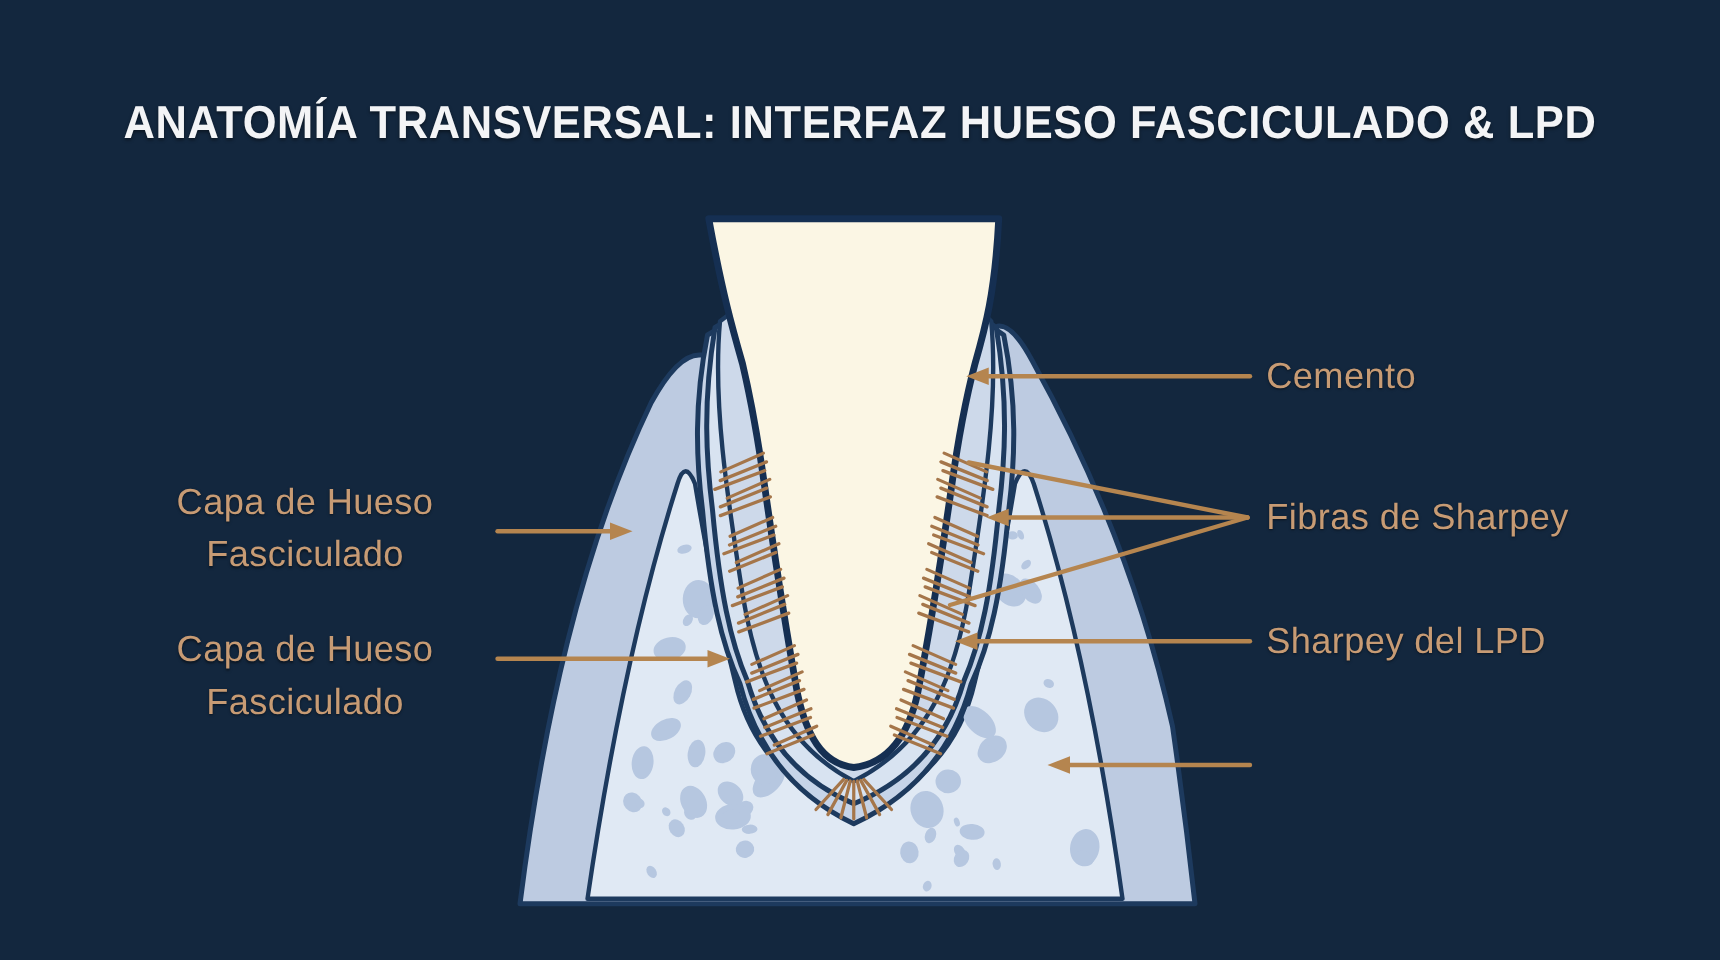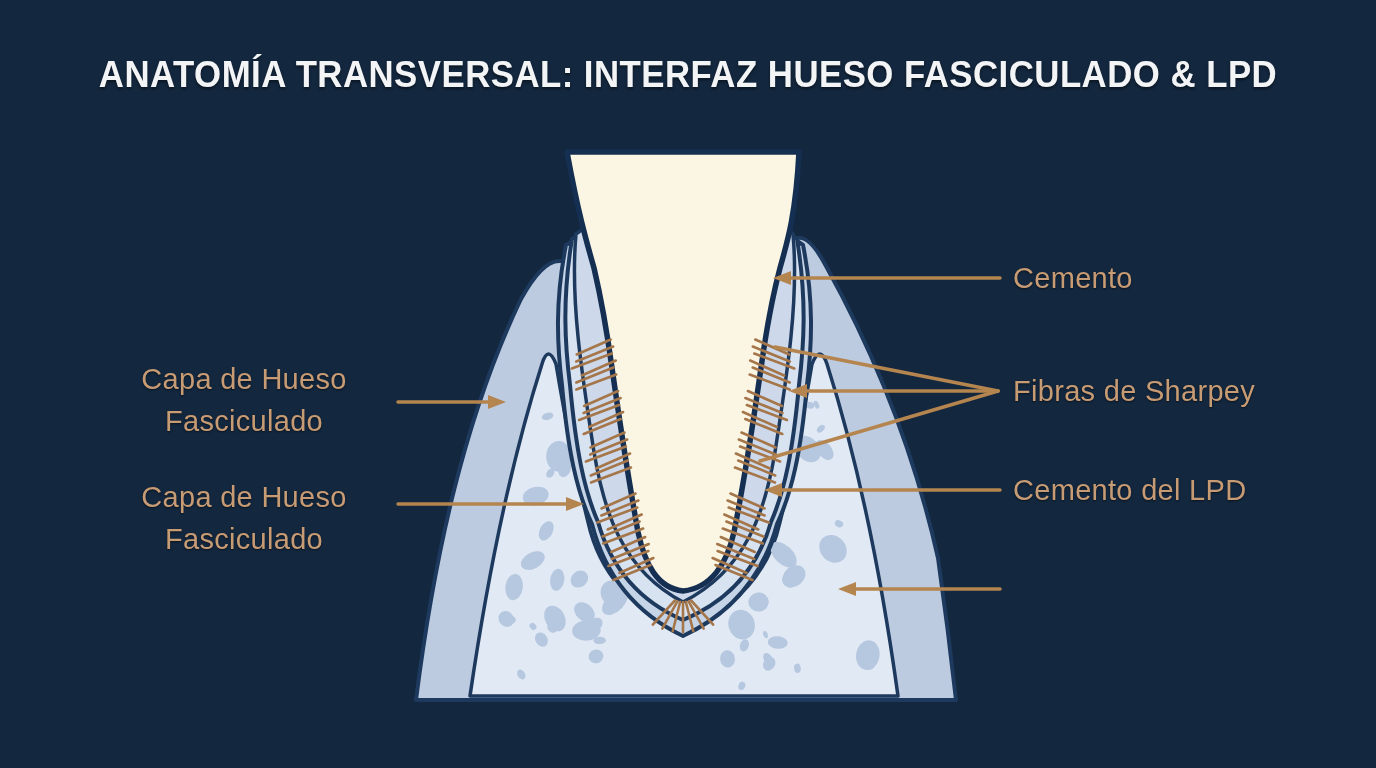--- a/index.html
+++ b/index.html
@@ -7,21 +7,21 @@
     --c-arrow:#b5854f; --c-fiber:#a5764a; --c-outline:#1d3a5e; --c-outline-strong:#152f52;
     --c-bone-outer:#bdcbe1; --c-trabecular:#e0e9f4; --c-trabecular-spots:#b6c7e0;
     --c-bundle-layer:#c6d4e8; --c-pdl-layer:#d8e3f1; --c-inner-layer:#cdd9ea; --c-root:#fbf6e4;
   }
   html,body{margin:0;padding:0;}
   body{
     width:1376px;height:768px;overflow:hidden;position:relative;
     background:var(--c-background);
     font-family:"Liberation Sans","DejaVu Sans",sans-serif;
   }
-  .stage{position:absolute;inset:0;}
+  .stage{position:absolute;inset:0;margin-top:23px;}
   svg{position:absolute;left:0;top:0;}
   .title{
     position:absolute;left:0;right:0;top:54px;text-align:center;
     color:var(--c-title-text);font-size:37px;font-weight:700;letter-spacing:.5px;
     white-space:nowrap;transform:scaleX(.94);
     text-shadow:0 2px 3px rgba(0,0,0,.45);
   }
   .lbl{
     position:absolute;color:var(--c-label-text);font-size:29px;line-height:42px;
     text-shadow:0 1px 2px rgba(0,0,0,.5);letter-spacing:.3px;white-space:nowrap;
@@ -217,15 +217,15 @@
     <div>Capa de Hueso</div>
     <div>Fasciculado</div>
   </div>
   <div class="lbl lbl-left" style="top:476px">
     <div>Capa de Hueso</div>
     <div>Fasciculado</div>
   </div>
 
   <div class="lbl lbl-right" style="top:260px">Cemento</div>
   <div class="lbl lbl-right" style="top:373px">Fibras de Sharpey</div>
-  <div class="lbl lbl-right" style="top:472px">Cemento del LPD</div>
+  <div class="lbl lbl-right" style="top:472px">Sharpey del LPD</div>
 
 </div>
 
 </body></html>

